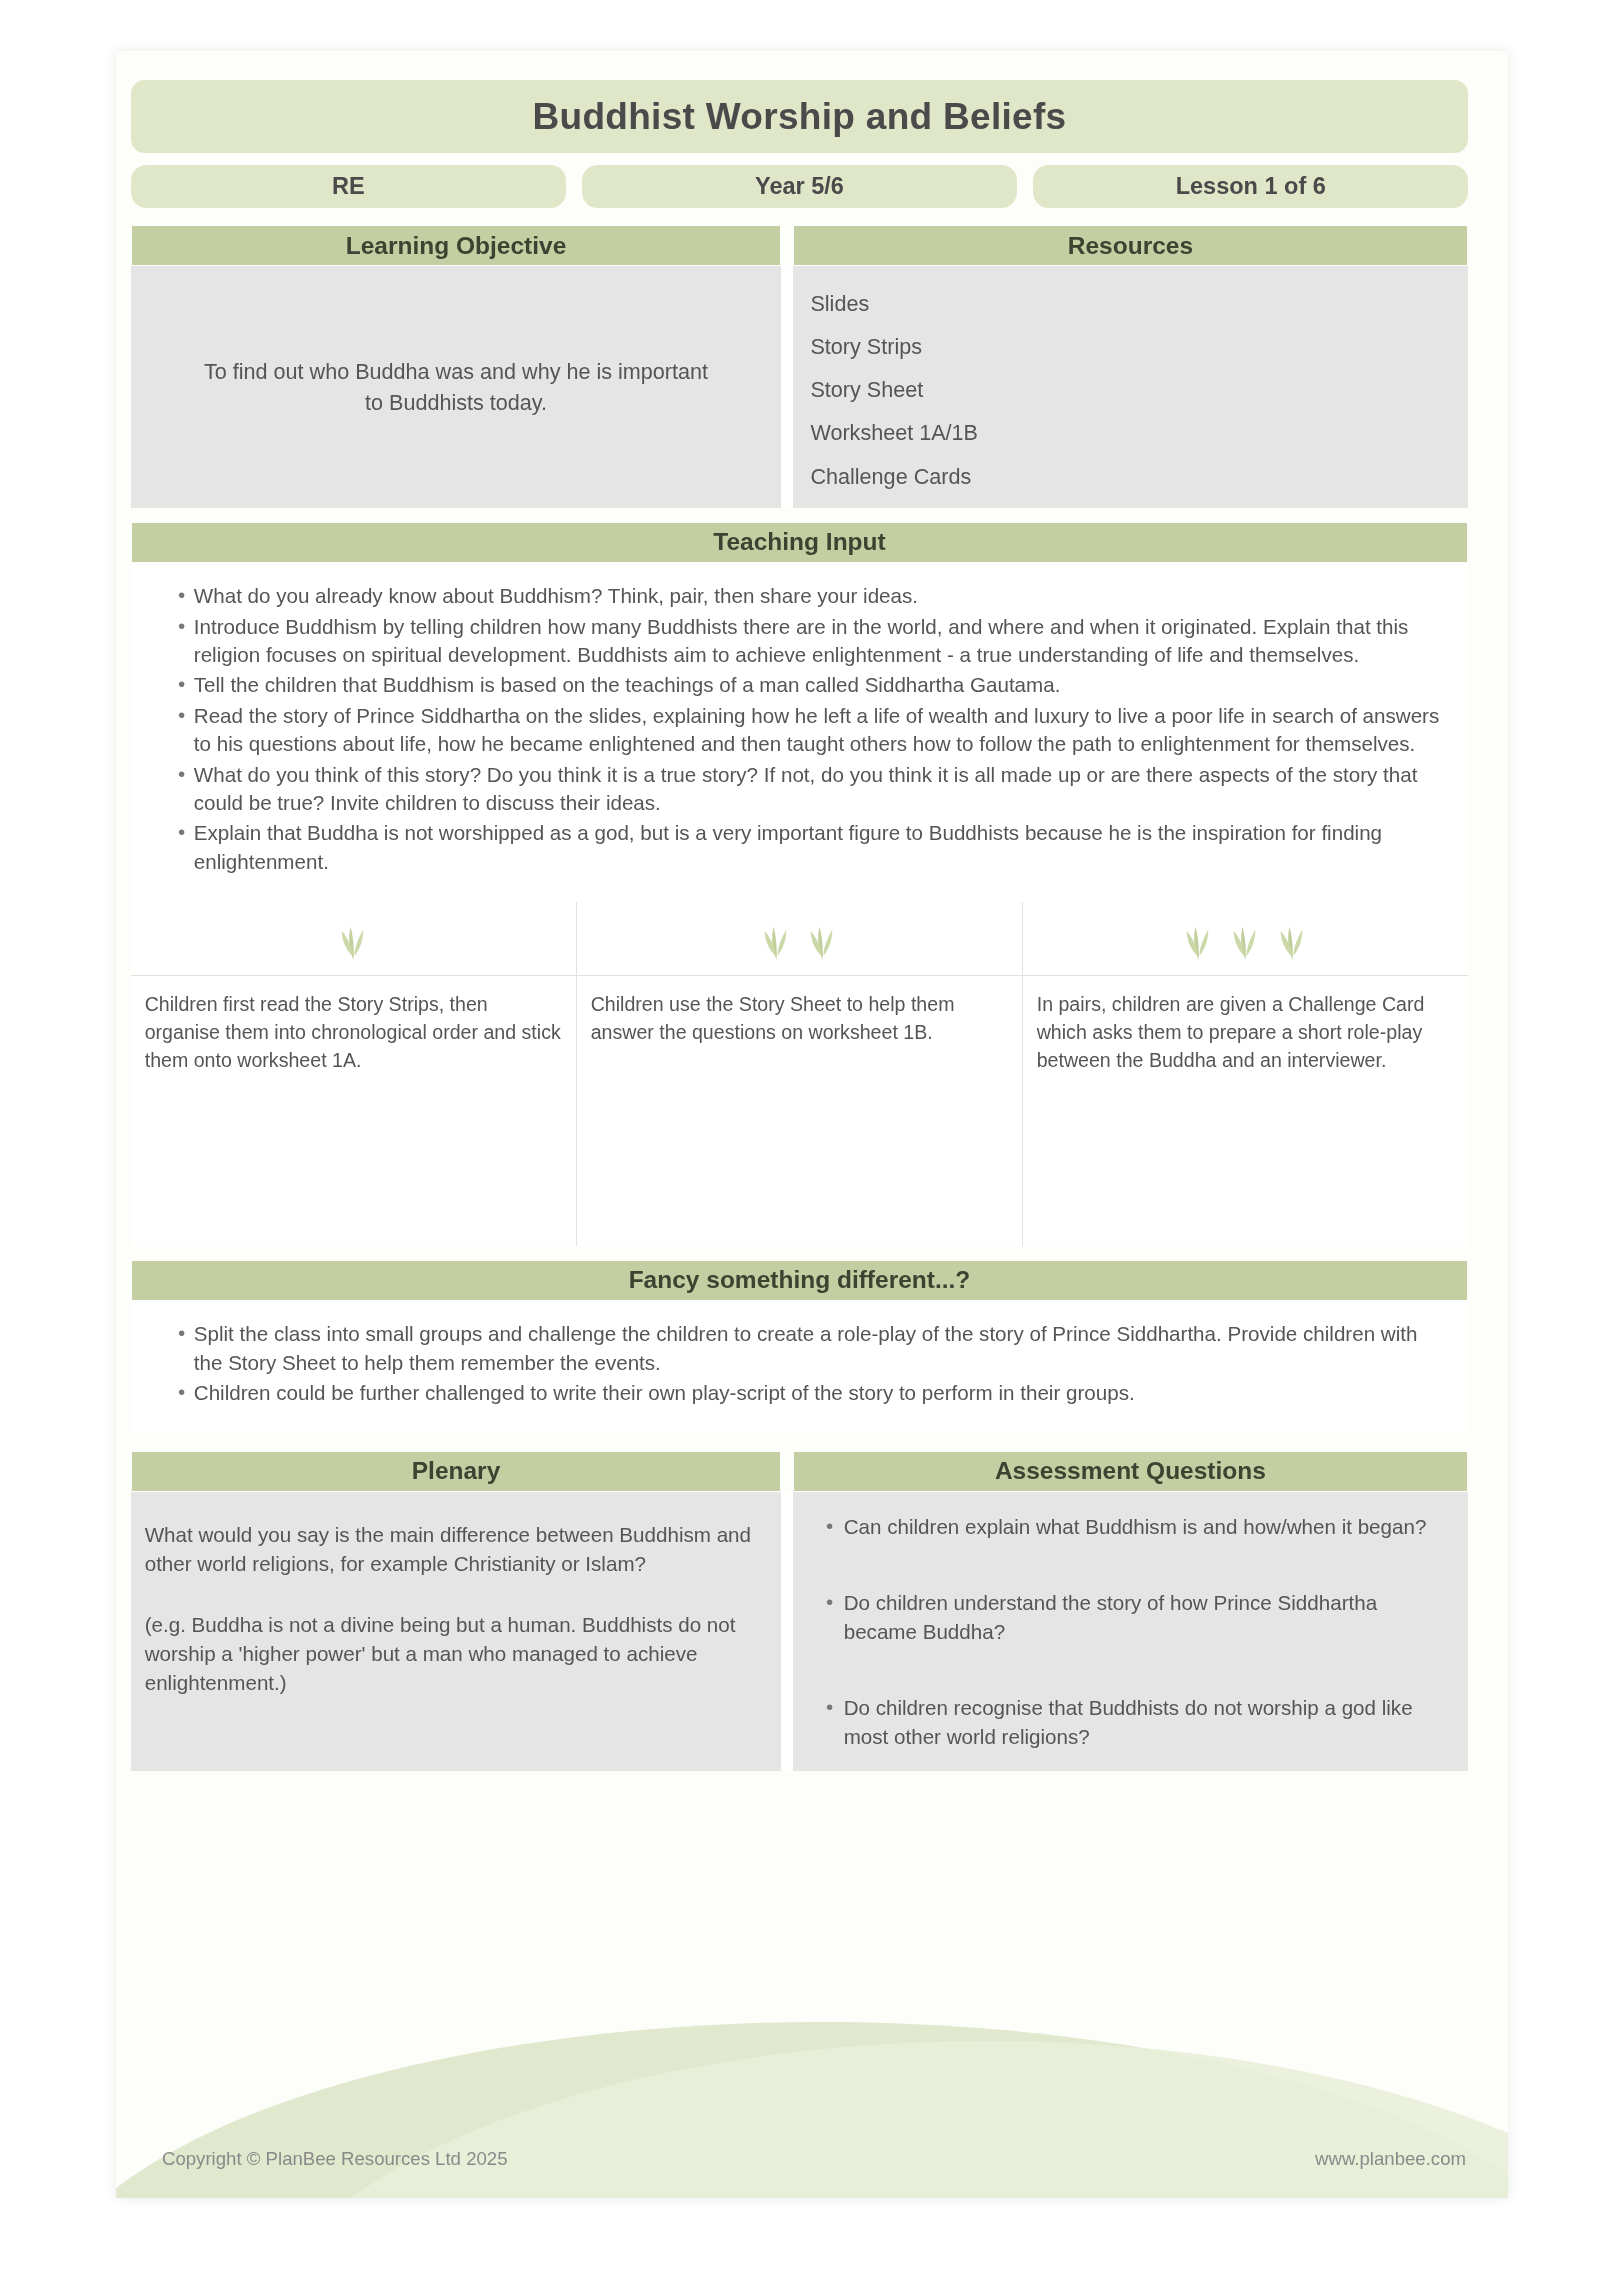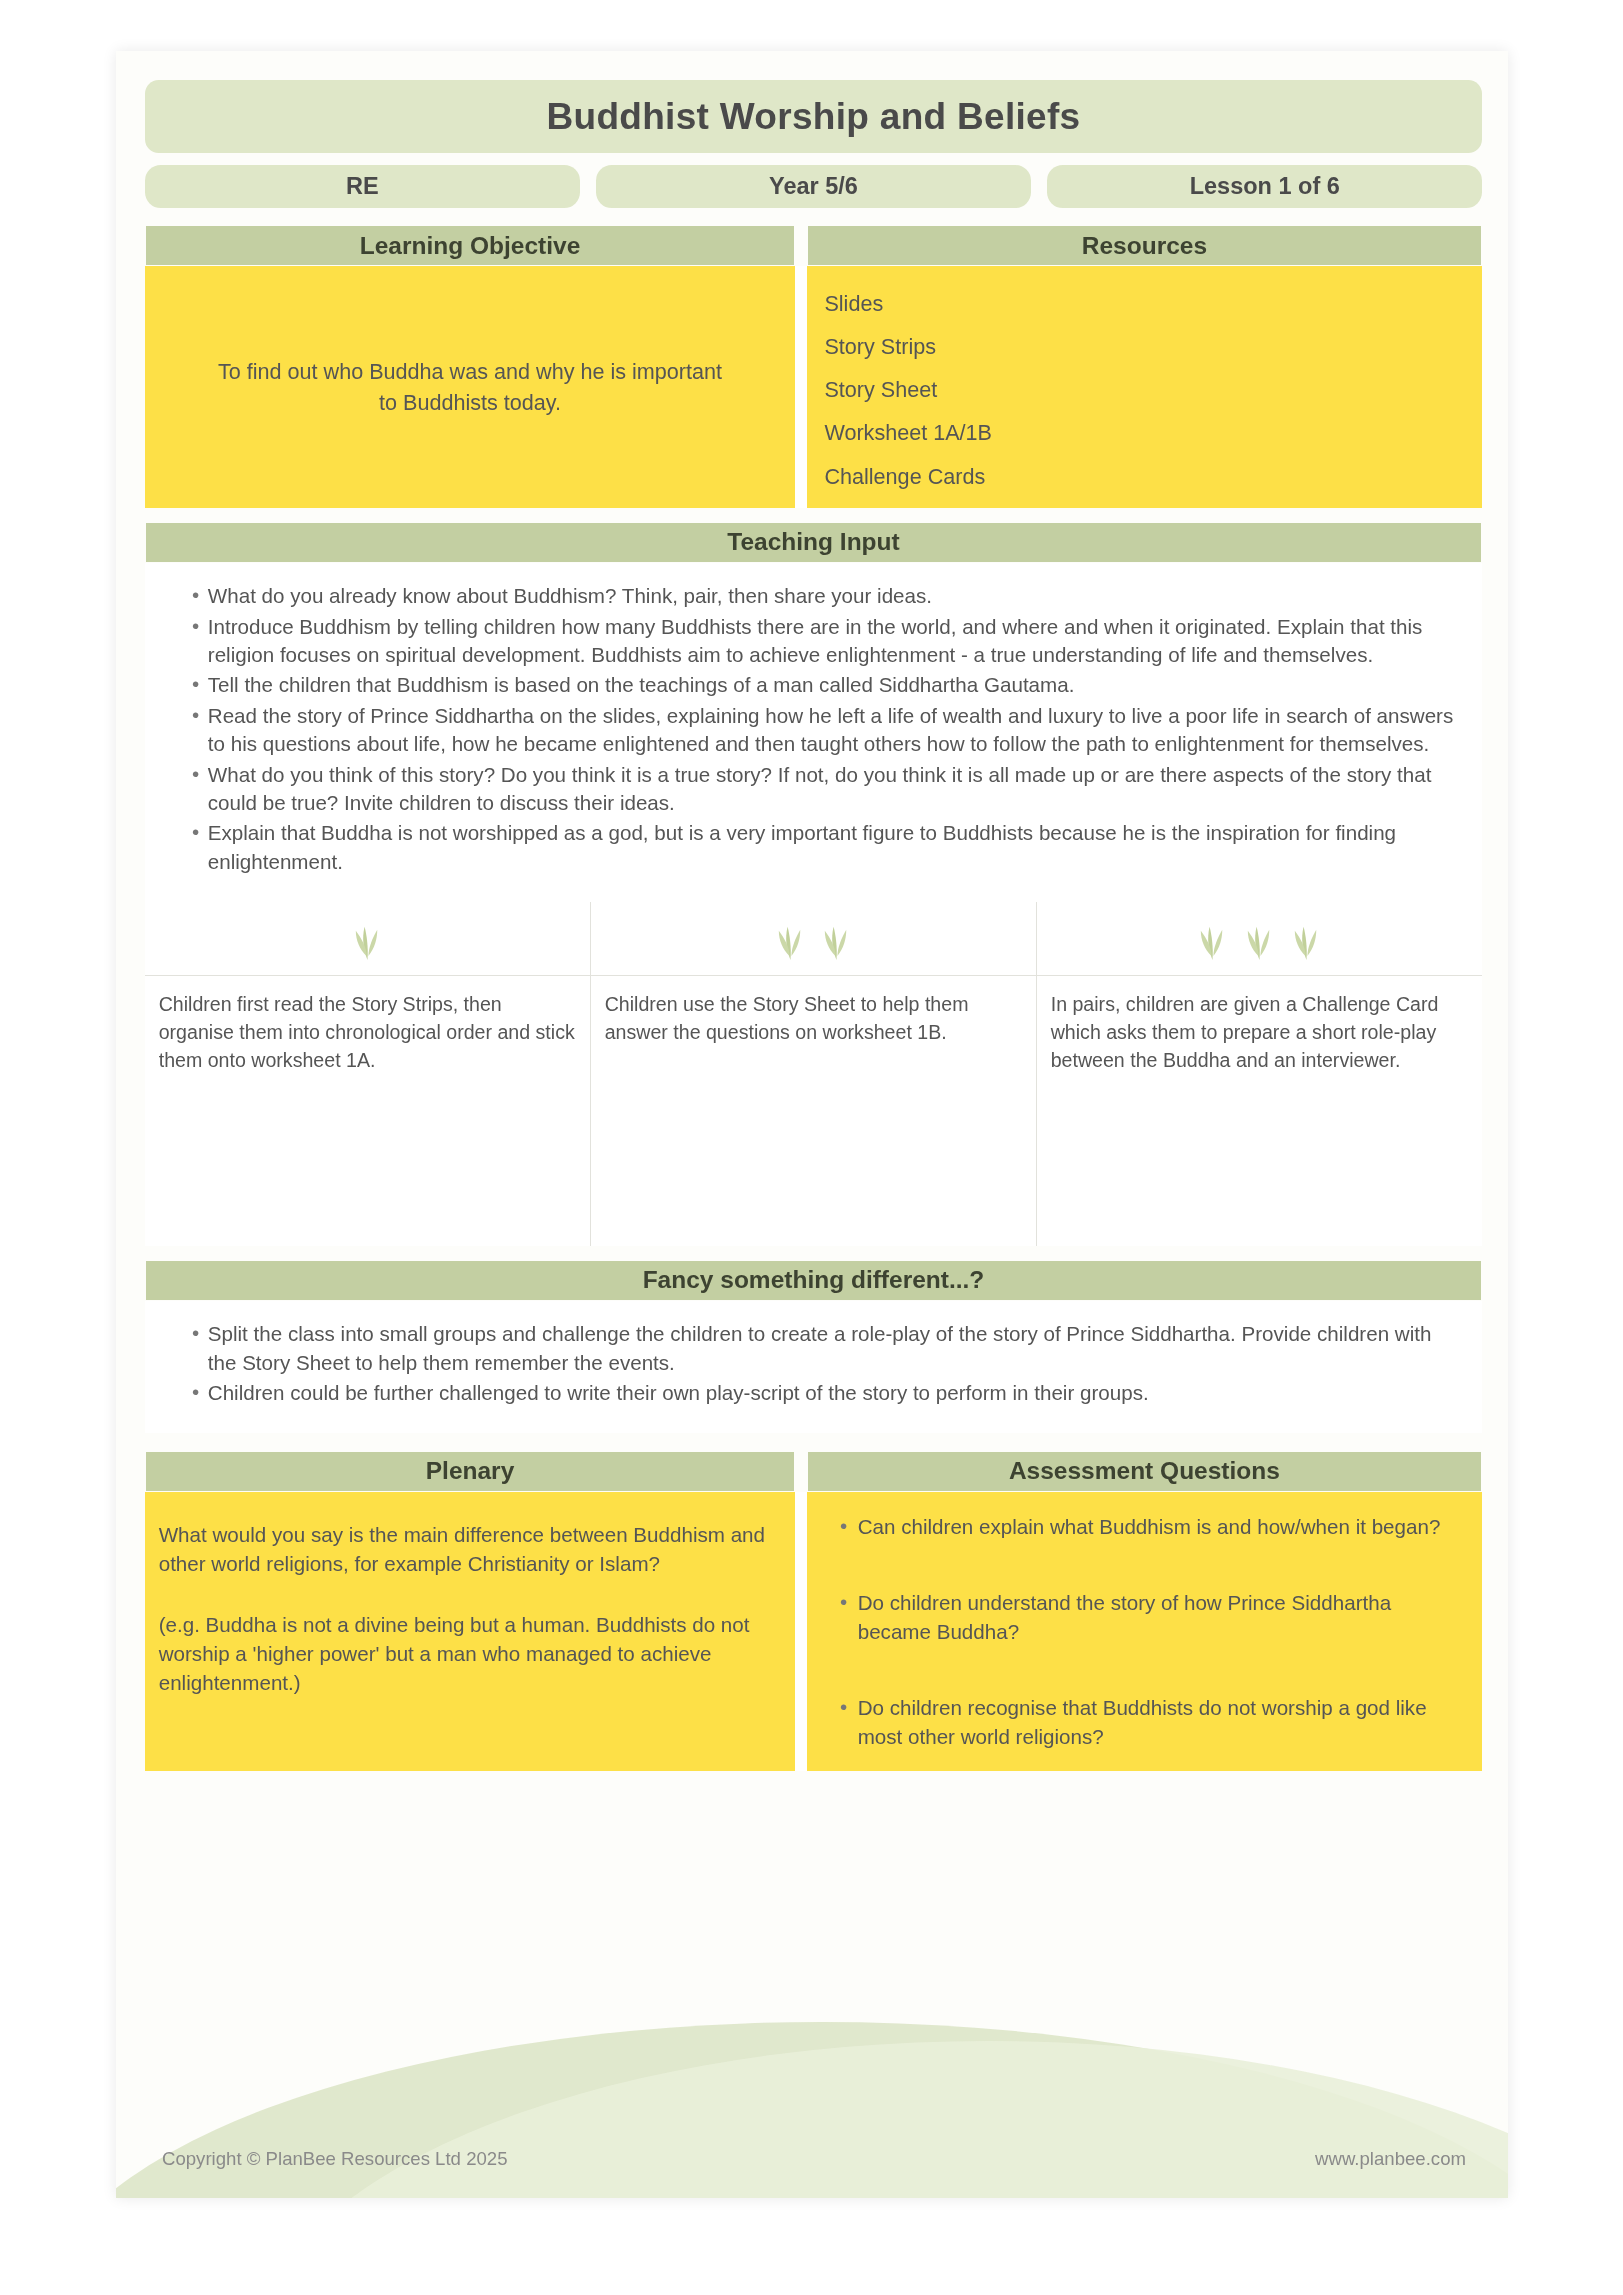--- a/index.html
+++ b/index.html
@@ -53,21 +53,21 @@
     bottom: -157px;
     width: 1470px;
     height: 314px;
     background: #e9efd9;
     border-radius: 50% 50% 0 0 / 100% 100% 0 0;
     opacity: .9;
   }
 
   .content {
     position: absolute;
-    left: 29px;
+    left: 15px;
     top: 29px;
     width: 1337px;
   }
 
   
   .title-bar {
     background: #dfe7c8;
     border-radius: 13.7px;
     height: 73px;
     display: flex;
@@ -120,21 +120,21 @@
   .two-col-head .sec-head { flex: 1; }
   .lo-head { flex: 0 0 650px !important; }
   .res-head { flex: 1 1 auto !important; }
 
   .two-col-body {
     display: flex;
     gap: 11.8px;
     background: #ffffff;
   }
   .panel {
-    background: #fde047;
+    background: #e5e5e5;
     box-sizing: border-box;
   }
 
   .lo-body {
     flex: 0 0 650px;
     min-height: 218px;
     display: flex;
     align-items: center;
     justify-content: center;
     padding: 3px 69px;

